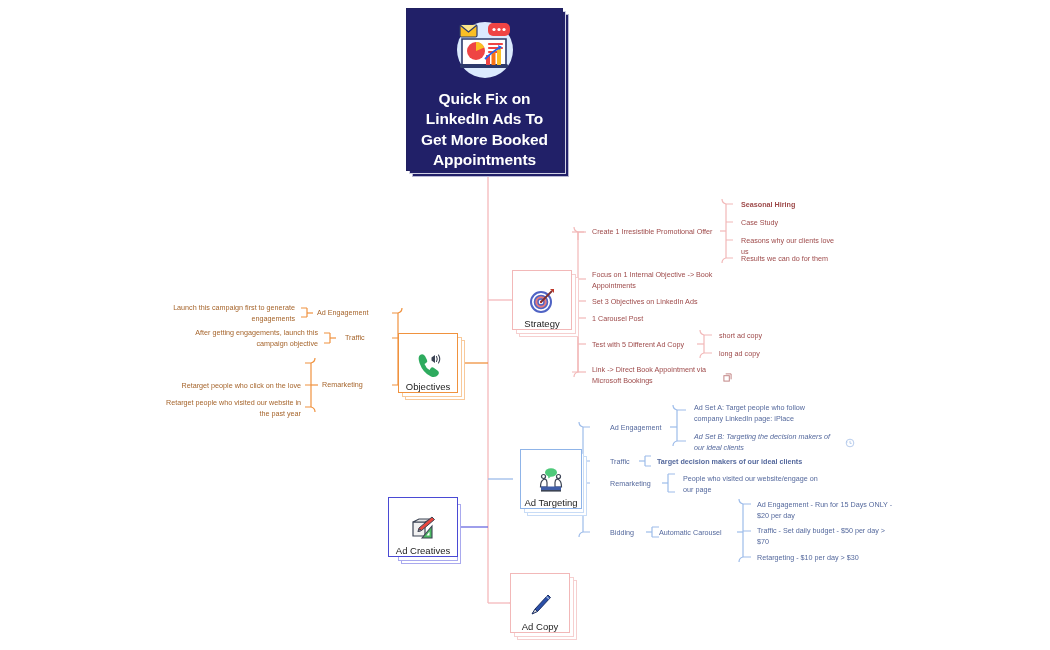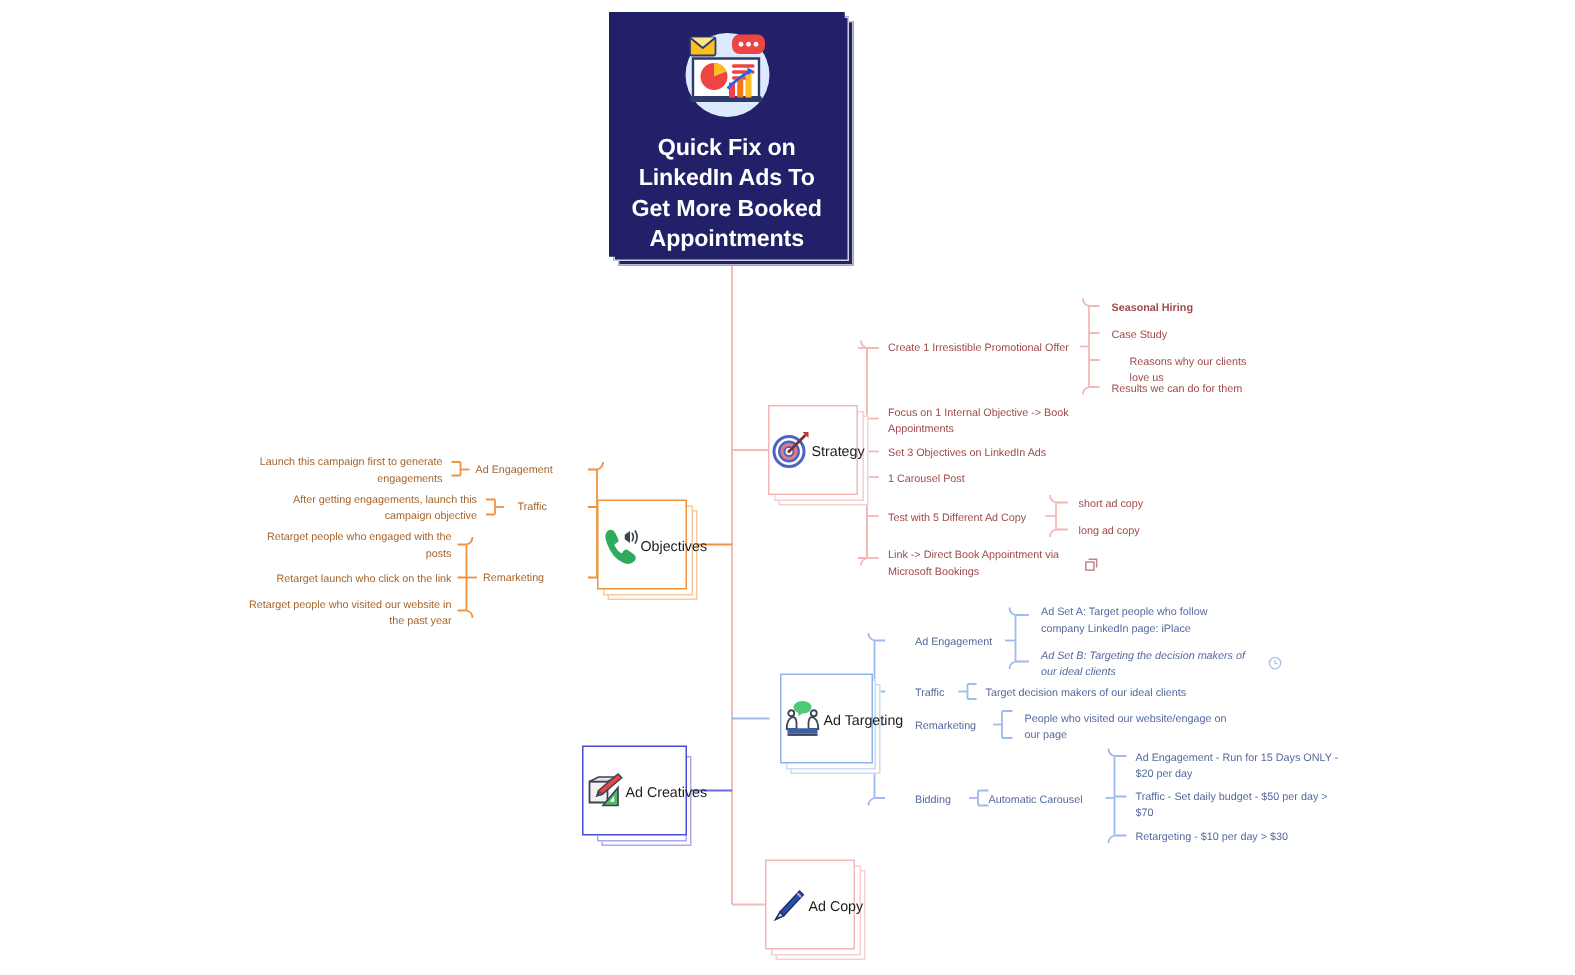--- a/index.html
+++ b/index.html
@@ -61,23 +61,23 @@
     padding: 0 6px;
   }
   .root-icon { width: 66px; height: 66px; }
 
   
   .node {
     position: absolute;
     width: 60px; height: 60px;
     background: #ffffff;
     display: flex;
-    flex-direction: row;
+    flex-direction: column;
     align-items: center;
-    justify-content: flex-start;
+    justify-content: flex-end;
     z-index: 6;
   }
   .node .nicon { width: 28px; height: 28px; margin-bottom: 1px; }
   .node .nlabel {
     font-size: 9.5px;
     color: #1c1c1c;
     white-space: nowrap;
     margin-top: 2px;
   }
   .nshadow {
@@ -358,21 +358,21 @@
         <path d="M6 24 l1.8 -0.8 l-1 -1 z" fill="#1c2f63"></path>
         <path d="M20.5 6.5 l2.5 2.5" stroke="#9fb5e0" stroke-width="1.3"></path>
       </svg>
     </span>
     <div class="nlabel">Ad Copy</div>
   </div>
 
   <div class="leaf r c-strategy" style="left:592px; top:227px;">Create 1 Irresistible Promotional Offer</div>
   <div class="leaf r c-strategy" style="left:741px; top:200px;font-weight:bold;">Seasonal Hiring</div>
   <div class="leaf r c-strategy" style="left:741px; top:218px;">Case Study</div>
-  <div class="leaf r c-strategy" style="left:741px; top:236px;margin-left:12px;">Reasons why our clients love us</div>
+  <div class="leaf r c-strategy" style="left:741px; top:236px;">Reasons why our clients love us</div>
   <div class="leaf r c-strategy" style="left:741px; top:254px;">Results we can do for them</div>
 
   <div class="leaf r c-strategy" style="left:592px; top:270px;">Focus on 1 Internal Objective -&gt; Book
 Appointments</div>
   <div class="leaf r c-strategy" style="left:592px; top:297px;">Set 3 Objectives on LinkedIn Ads</div>
   <div class="leaf r c-strategy" style="left:592px; top:314px;">1 Carousel Post</div>
   <div class="leaf r c-strategy" style="left:592px; top:340px;">Test with 5 Different Ad Copy</div>
   <div class="leaf r c-strategy" style="left:719px; top:331px;">short ad copy</div>
   <div class="leaf r c-strategy" style="left:719px; top:349px;">long ad copy</div>
 
@@ -386,41 +386,39 @@
   </span>
 
   <div class="leaf r c-objectives" style="left:317px; top:308px;">Ad Engagement</div>
   <div class="leaf r c-objectives" style="left:345px; top:333px;">Traffic</div>
   <div class="leaf r c-objectives" style="left:322px; top:380px;">Remarketing</div>
 
   <div class="leaf l c-objectives" style="left:145px; top:303px; width:150px;">Launch this campaign first to generate
 engagements</div>
   <div class="leaf l c-objectives" style="left:168px; top:328px; width:150px;">After getting engagements, launch this
 campaign objective</div>
-  <div class="leaf l c-objectives" style="left:155px; top:353px; width:146px;">Retarget people who engaged with the
-posts</div>
-  <div class="leaf l c-objectives" style="left:155px; top:381px; width:146px;">Retarget launch who click on the link</div>
+  <div class="leaf l c-objectives" style="left:155px; top:381px; width:146px;">Retarget people who click on the love</div>
   <div class="leaf l c-objectives" style="left:129px; top:398px; width:172px;">Retarget people who visited our website in
 the past year</div>
 
   <div class="leaf r c-targeting" style="left:610px; top:423px;">Ad Engagement</div>
   <div class="leaf r c-targeting" style="left:694px; top:403px; width:132px;">Ad Set A: Target people who follow
 company LinkedIn page: iPlace</div>
   <div class="leaf r c-targeting" style="left:694px; top:432px; width:146px;font-style:italic;">Ad Set B: Targeting the decision makers of
 our ideal clients</div>
   <span class="tiny-icon" style="position:absolute; left:841px; top:434px; z-index:8;">
     <svg width="10" height="10" viewBox="0 0 12 12">
       <circle cx="6" cy="6" r="4.6" fill="none" stroke="#a8c2e8" stroke-width="1"></circle>
       <path d="M6 3.4 v3 h2" fill="none" stroke="#a8c2e8" stroke-width="1"></path>
       <path d="M1.2 4.2 L3 5" fill="none" stroke="#a8c2e8" stroke-width="1"></path>
     </svg>
   </span>
 
   <div class="leaf r c-targeting" style="left:610px; top:457px;">Traffic</div>
-  <div class="leaf r c-targeting" style="left:657px; top:457px;">Target decision makers of our ideal clients</div>
+  <div class="leaf r c-targeting" style="left:657px; top:457px;font-weight:bold;">Target decision makers of our ideal clients</div>
 
   <div class="leaf r c-targeting" style="left:610px; top:479px;">Remarketing</div>
   <div class="leaf r c-targeting" style="left:683px; top:474px; width:148px;">People who visited our website/engage on
 our page</div>
 
   <div class="leaf r c-targeting" style="left:610px; top:528px;">Bidding</div>
   <div class="leaf r c-targeting" style="left:659px; top:528px;">Automatic Carousel</div>
 
   <div class="leaf r c-targeting" style="left:757px; top:500px; width:144px;">Ad Engagement - Run for 15 Days ONLY -
 $20 per day</div>

